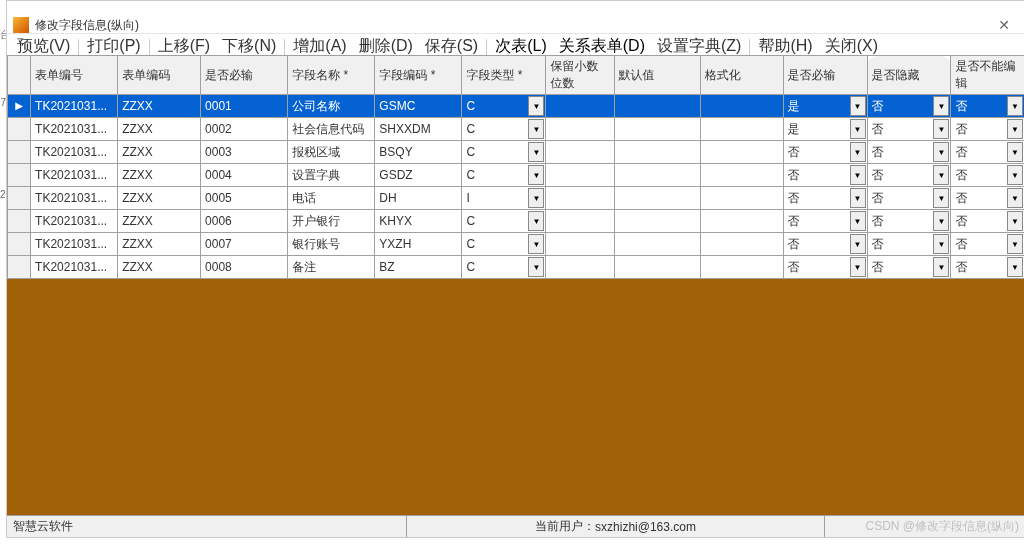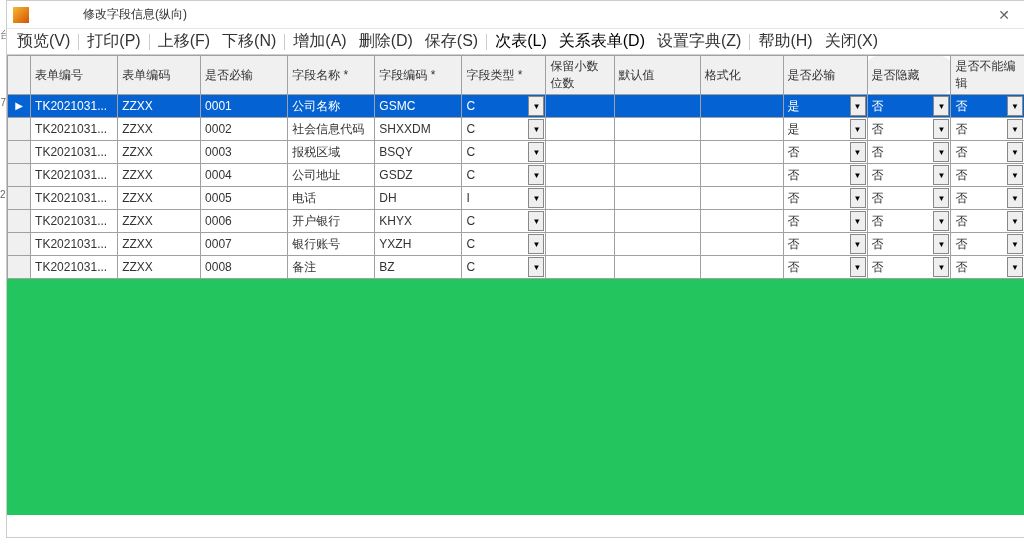--- a/index.html
+++ b/index.html
@@ -1,26 +1,26 @@
 <!DOCTYPE html>
 <html><head>
 <meta charset="utf-8">
 <style>
 * { margin: 0; padding: 0; box-sizing: border-box; font-family: "Microsoft YaHei", SimSun, Arial, sans-serif; }
 body { background: #fff; overflow: hidden; width: 1024px; height: 550px; position: relative; }
 .window { border: 1px solid #ccc; width: 1020px; height: 538px; position: absolute; left: 6px; top: 0; background: #fff; }
-.titlebar { height: 28px; display: flex; align-items: center; padding: 4px 6px; border-bottom: 1px solid #e5e5e5; gap: 48px; }
+.titlebar { height: 28px; display: flex; align-items: flex-start; padding: 16px 6px; border-bottom: 1px solid #e5e5e5; }
 .titlebar-icon { width: 16px; height: 16px; background: linear-gradient(135deg,#f7b733,#d35400); margin-right: 6px; }
 .titlebar-text { font-size: 12px; color: #333; flex: 1; }
 .close-btn { width: 30px; text-align: center; color: #666; font-size: 14px; cursor: pointer; }
 .toolbar { height: 26px; display: flex; align-items: center; border-bottom: 1px solid #d0d0d0; padding-left: 4px; background: #fff; }
 .toolbar-item { font-size: 16px; color: #333; padding: 0 6px; cursor: pointer; white-space: nowrap; }
 .toolbar-item.disabled { color: #000000; cursor: default; }
 .toolbar-sep { width: 1px; height: 16px; background: #ccc; margin: 0 2px; }
-.grid-area { position: absolute; top: 54px; left: 0; right: 0; bottom: 22px; background: #22c55e; overflow: auto; }
+.grid-area { position: absolute; top: 54px; left: 0; right: 0; bottom: 22px; background: #a16207; overflow: auto; }
 table { border-collapse: collapse; background: #fff; width: 100%; table-layout: fixed; }
 th { background: #f0f0f0; border: 1px solid #a0a0a0; font-size: 12px; font-weight: normal; padding: 2px 4px; height: 32px; color: #333; text-align: left; position: relative; }
 th.rowhead, td.rowhead { width: 22px; background: #f0f0f0; border: 1px solid #a0a0a0; padding: 0; text-align: center; }
 td { border: 1px solid #a0a0a0; font-size: 12px; padding: 2px 4px; height: 23px; color: #333; background: #fff; white-space: nowrap; overflow: hidden; position: relative; }
 tr.selected td { background: #0562d2; color: #fff; }
 tr.selected td.rowhead { background: #f0f0f0; }
 .row-pointer { color: #000; font-size: 10px; }
 tr.selected .row-pointer { color: #fff; background:#0562d2; display:inline-block; width:100%; height:100%; line-height:21px;}
 .dd-btn { position: absolute; right: 1px; top: 1px; bottom: 1px; width: 16px; background: #efefef; border: 1px solid #888; display: flex; align-items: center; justify-content: center; font-size: 8px; color: #000; }
 tr.selected .dd-btn { background: #efefef; color: #000; }
@@ -135,21 +135,21 @@
             <td><span></span></td>
             <td><span>否</span><div class="dd-btn">▼</div></td>
             <td><span>否</span><div class="dd-btn">▼</div></td>
             <td><span>否</span><div class="dd-btn">▼</div></td>
           </tr>
           <tr>
             <td class="rowhead"></td>
             <td><span>TK2021031...</span></td>
             <td><span>ZZXX</span></td>
             <td><span>0004</span></td>
-            <td><span>公司地址</span></td>
+            <td><span>设置字典</span></td>
             <td><span>GSDZ</span></td>
             <td><span>C</span><div class="dd-btn">▼</div></td>
             <td><span></span></td>
             <td><span></span></td>
             <td><span></span></td>
             <td><span>否</span><div class="dd-btn">▼</div></td>
             <td><span>否</span><div class="dd-btn">▼</div></td>
             <td><span>否</span><div class="dd-btn">▼</div></td>
           </tr>
           <tr>
@@ -209,13 +209,21 @@
             <td><span></span></td>
             <td><span></span></td>
             <td><span>否</span><div class="dd-btn">▼</div></td>
             <td><span>否</span><div class="dd-btn">▼</div></td>
             <td><span>否</span><div class="dd-btn">▼</div></td>
           </tr>
         </tbody>
     </table>
   </div>
 
+  <div class="statusbar">
+    <div class="status-left">智慧云软件</div>
+    <div class="status-center">
+      <span>当前用户：</span>
+      <span>sxzhizhi@163.com</span>
+    </div>
+    <div class="status-right">CSDN @修改字段信息(纵向)</div>
+  </div>
 </div>
 
 </body></html>

